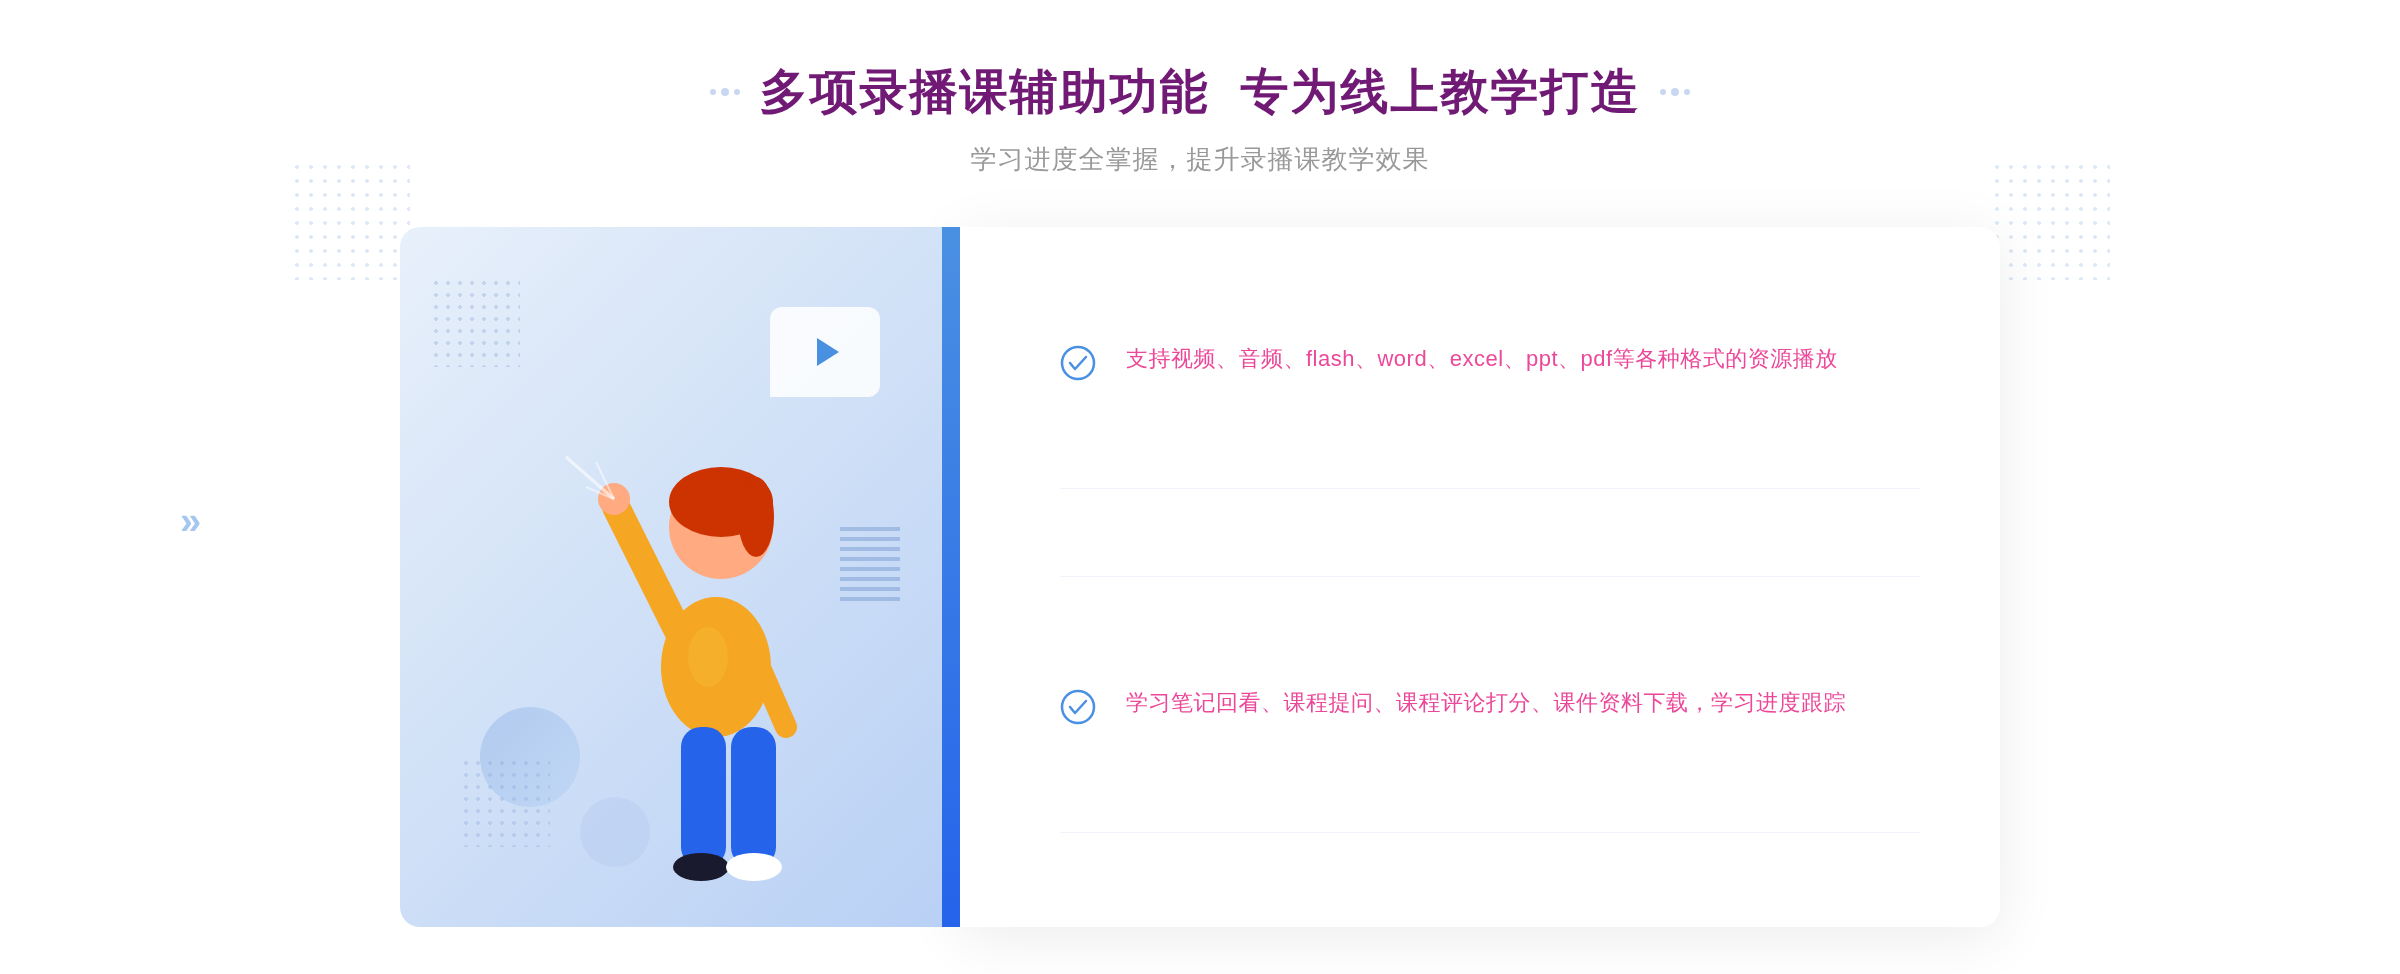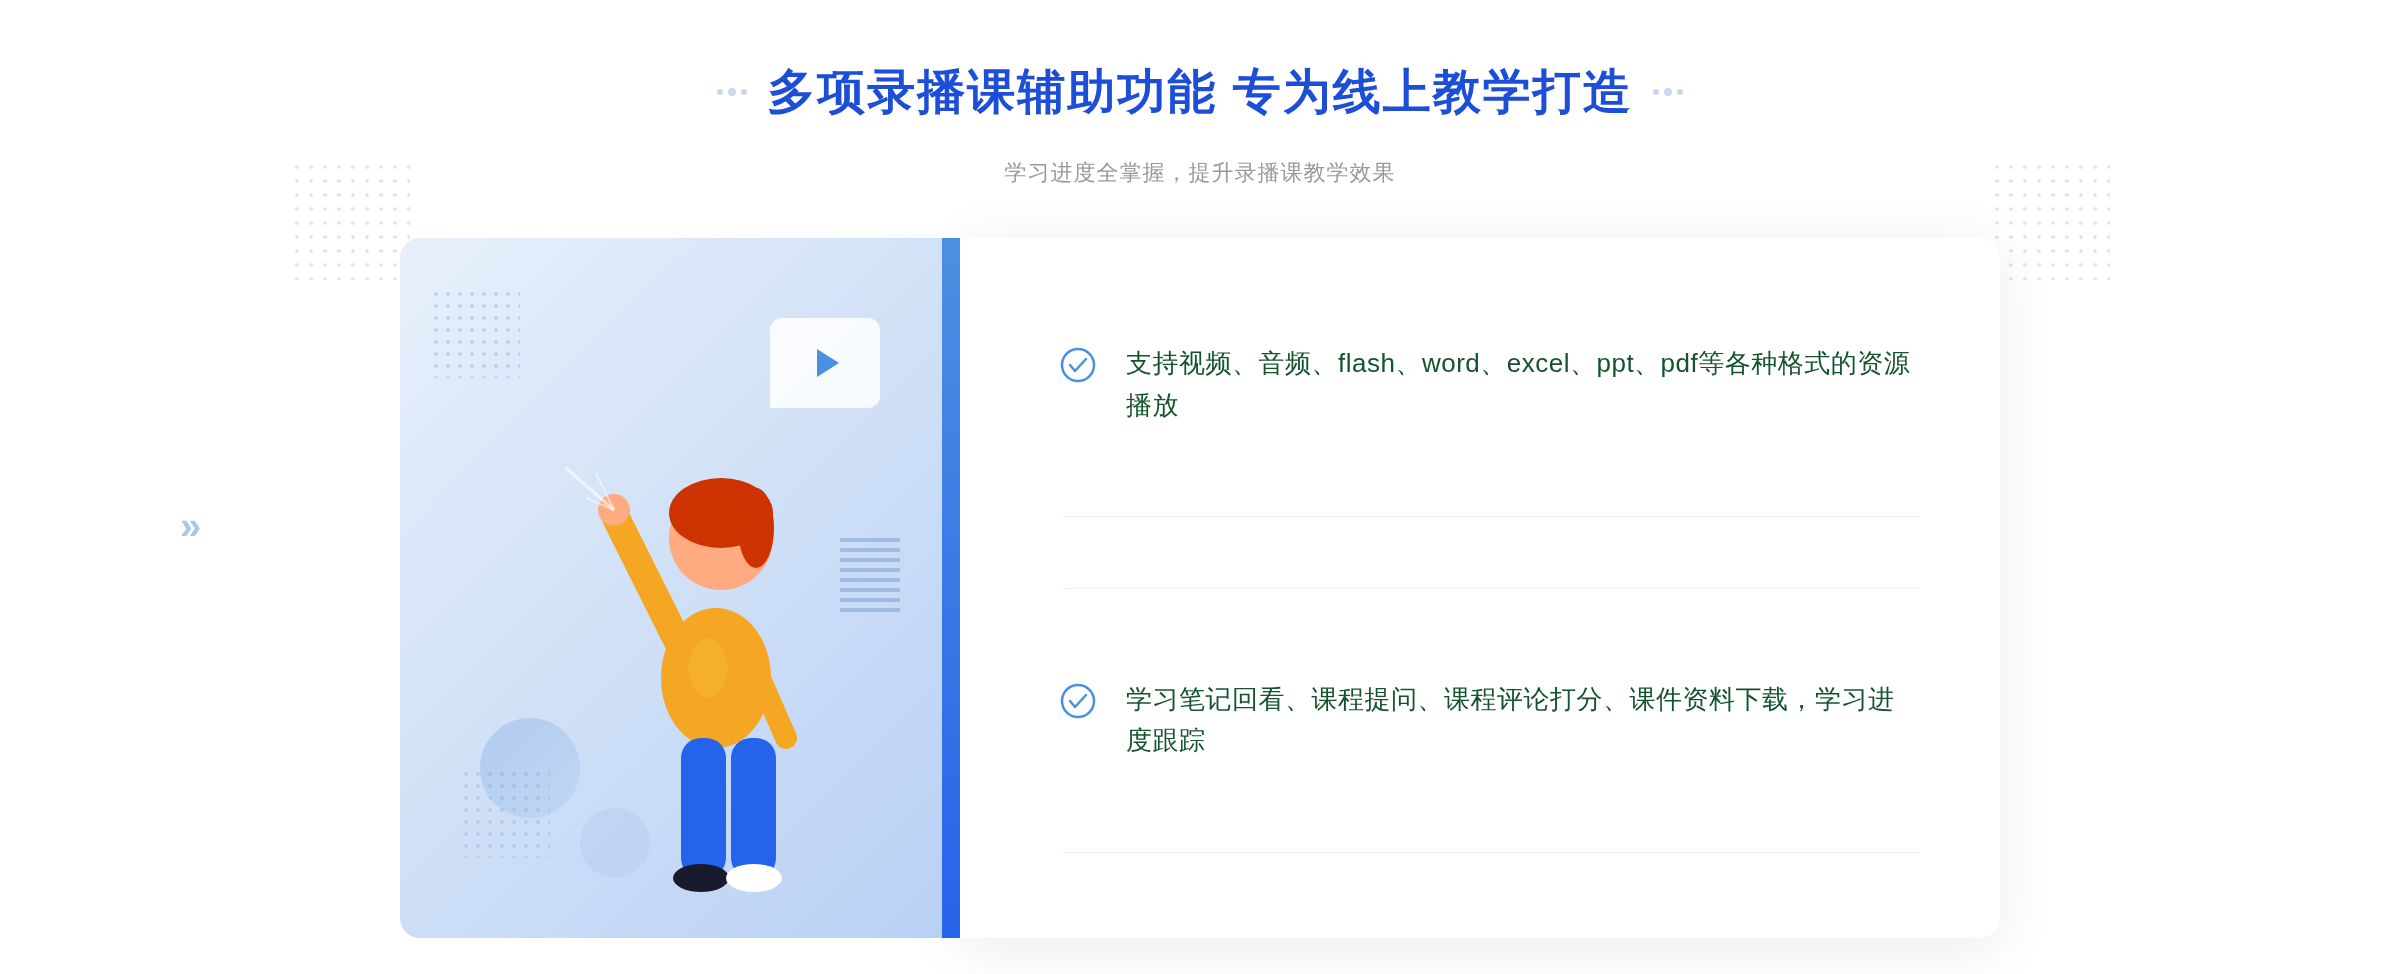--- a/index.html
+++ b/index.html
@@ -76,28 +76,29 @@
     }
 
     .title-decoration span:nth-child(2) {
       width: 8px;
       height: 8px;
     }
 
     .main-title {
       font-size: 48px;
       font-weight: 600;
-      color: #1d4ed8;
+      color: #701a75;
       letter-spacing: 2px;
+      font-family: Liberation Mono, monospace;
     }
 
     .subtitle {
-      font-size: 22px;
+      font-size: 26px;
       color: #999999;
-      margin-top: 34px;
+      margin-top: 18px;
       letter-spacing: 1px;
     }
 
     
     .content-wrapper {
       display: flex;
       align-items: stretch;
       width: 1600px;
       min-height: 700px;
       position: relative;
@@ -249,22 +250,22 @@
       flex-shrink: 0;
       margin-top: 4px;
     }
 
     .check-icon svg {
       width: 36px;
       height: 36px;
     }
 
     .feature-text {
-      font-size: 26px;
-      color: #14532d;
+      font-size: 22px;
+      color: #ec4899;
       line-height: 1.6;
       letter-spacing: 0.5px;
     }
 
     
     .feature-separator {
       height: 1px;
       background: #f0f4fa;
       margin: 0 0;
     }

